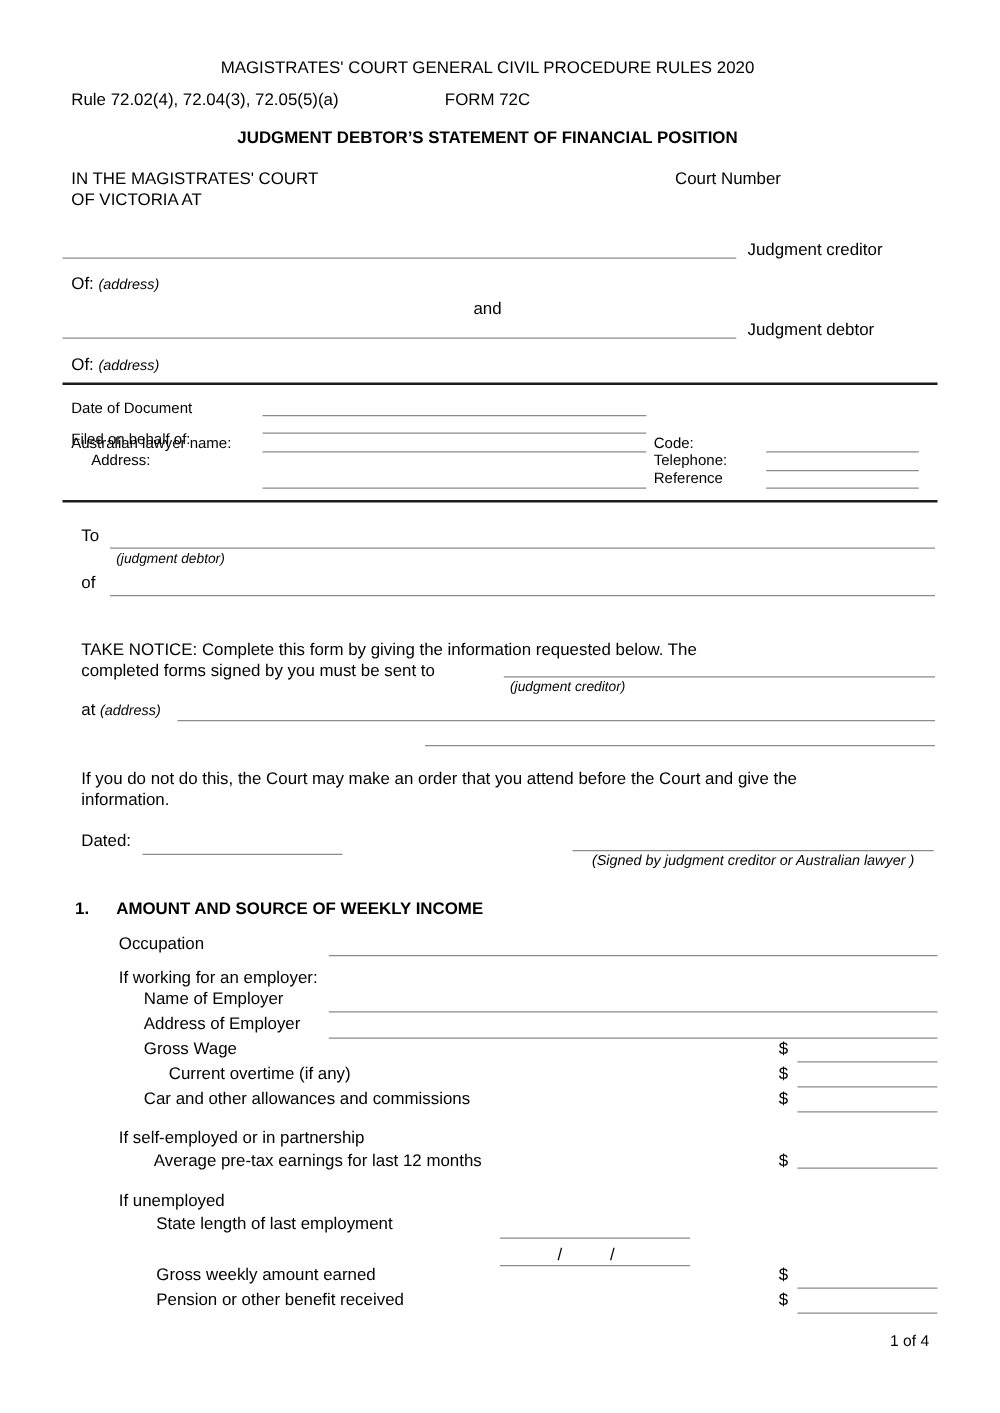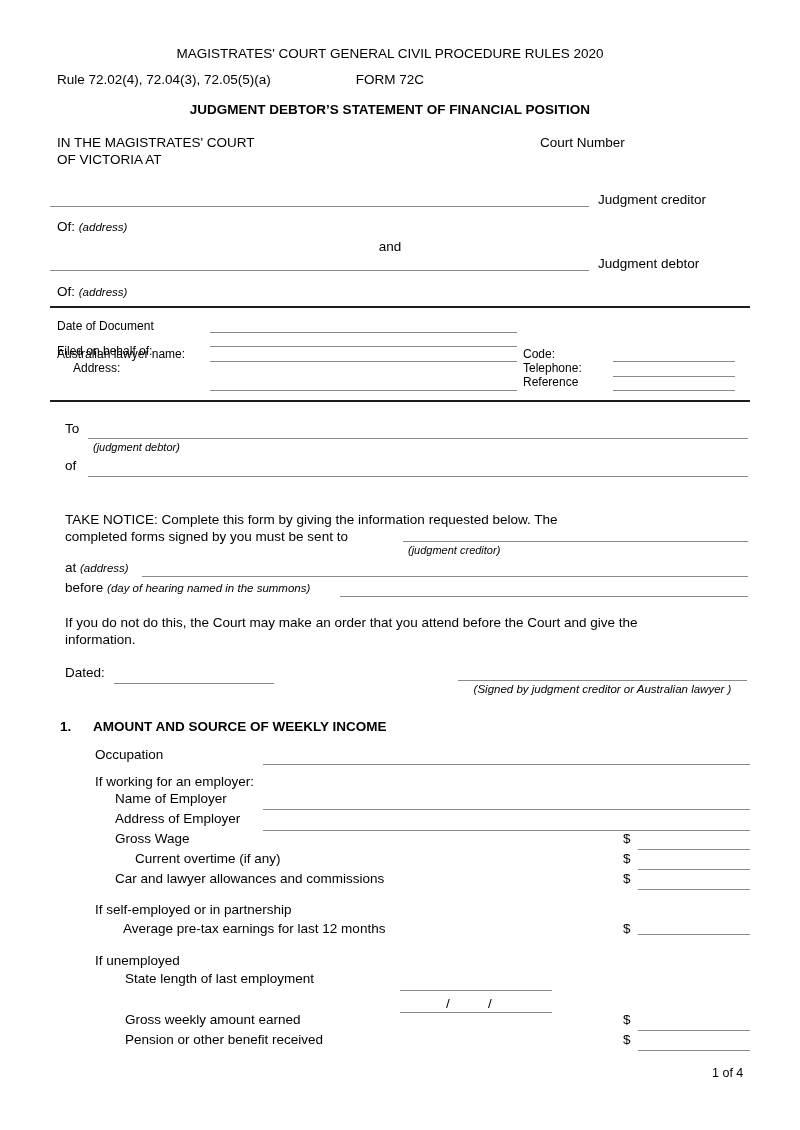--- a/index.html
+++ b/index.html
@@ -78,24 +78,20 @@
   <div class="abs t" style="left:65px; top:528px;">completed forms signed by you must be sent to</div>
   <div class="wline" style="left:403px; top:528px; width:345px;"></div>
   <div class="abs hint-sm" style="left:408px; top:544px;">(judgment creditor)</div>
 
   <div class="abs t" style="left:65px; top:559px;">
     <span>at</span> 
     <span class="hint">(address)</span>
   </div>
   <div class="wline" style="left:142px; top:563px; width:606px;"></div>
 
-  <div class="abs t" style="left:65px; top:579px;">
-    <span>before</span> 
-    <span class="hint">(day of hearing named in the summons)</span>
-  </div>
   <div class="wline" style="left:340px; top:583px; width:408px;"></div>
 
   <div class="abs t" style="left:65px; top:614px;">If you do not do this, the Court may make an order that you attend before the Court and give the</div>
   <div class="abs t" style="left:65px; top:631px;">information.</div>
 
   <div class="abs t" style="left:65px; top:664px;">Dated:</div>
   <div class="wline" style="left:114px; top:670px; width:160px;"></div>
   <div class="wline" style="left:458px; top:667px; width:289px;"></div>
   <div class="abs hint" style="left:458px; top:683px; width:289px; text-align:center;">(Signed by judgment creditor or Australian lawyer )</div>
 
@@ -114,21 +110,21 @@
   <div class="wline" style="left:263px; top:817px; width:487px;"></div>
 
   <div class="abs t" style="left:115px; top:830px;">Gross Wage</div>
   <div class="abs t" style="left:623px; top:830px;">$</div>
   <div class="wline" style="left:638px; top:836px; width:112px;"></div>
 
   <div class="abs t" style="left:115px; top:850px;margin-left:20px;">Current overtime (if any)</div>
   <div class="abs t" style="left:623px; top:850px;">$</div>
   <div class="wline" style="left:638px; top:856px; width:112px;"></div>
 
-  <div class="abs t" style="left:115px; top:870px;">Car and lawyer allowances and commissions</div>
+  <div class="abs t" style="left:115px; top:870px;">Car and other allowances and commissions</div>
   <div class="abs t" style="left:623px; top:870px;">$</div>
   <div class="wline" style="left:638px; top:876px; width:112px;"></div>
 
   <div class="abs t" style="left:95px; top:901px;">If self-employed or in partnership</div>
 
   <div class="abs t" style="left:123px; top:920px;">Average pre-tax earnings for last 12 months</div>
   <div class="abs t" style="left:623px; top:920px;">$</div>
   <div class="wline" style="left:638px; top:921px; width:112px;"></div>
 
   <div class="abs t" style="left:95px; top:952px;">If unemployed</div>

